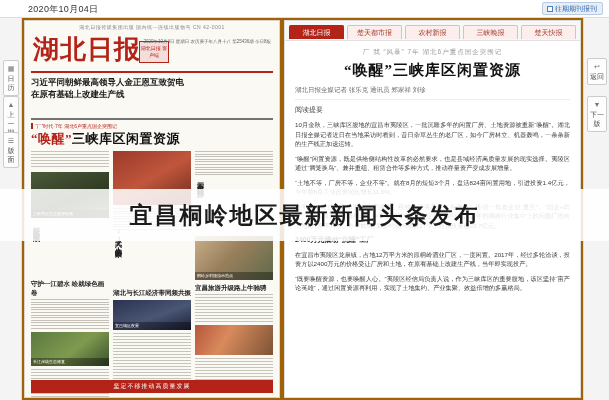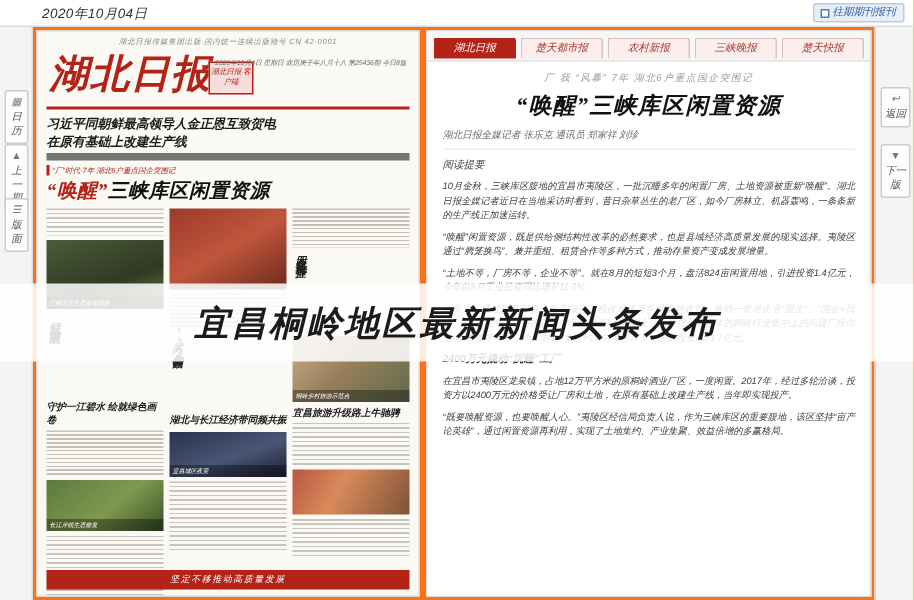--- a/index.html
+++ b/index.html
@@ -6,22 +6,21 @@
   html, body {
     margin: 0; padding: 0;
     width: 609px; height: 400px;
     overflow: hidden;
     font-family: "Liberation Sans", sans-serif;
     background: #e8e8e8;
   }
   #app {
     position: relative;
     width: 609px; height: 400px;
-    background: #f97316;
-    font-style: italic;
+    background: #a16207;
   }
 
   
   .topbar {
     position: absolute; left: 0; top: 0;
     width: 609px; height: 18px;
     background: #ffffff;
     border-bottom: 1px solid #dcdcdc;
   }
   .topbar .date {
@@ -136,22 +135,22 @@
     padding-top: 3px;
   }
   .masthead .meta {
     position: absolute; right: 2px; top: 6px;
     text-align: right;
     font-size: 4.5px; color: #666;
     line-height: 6px;
   }
   .headline-strip {
     margin: 3px 6px 0 6px;
-    border-bottom: 5px solid #737373;
-    padding-bottom: 2px;
+    border-bottom: 2px solid #737373;
+    padding-bottom: 18px;
   }
   .headline-strip .h1 {
     font-family: "Liberation Serif", serif;
     font-size: 8.5px; font-weight: bold; color: #1a1a1a;
     line-height: 12px;
   }
   .headline-strip .h2 {
     font-family: "Liberation Serif", serif;
     font-size: 8.5px; font-weight: bold; color: #1a1a1a;
     line-height: 12px;

